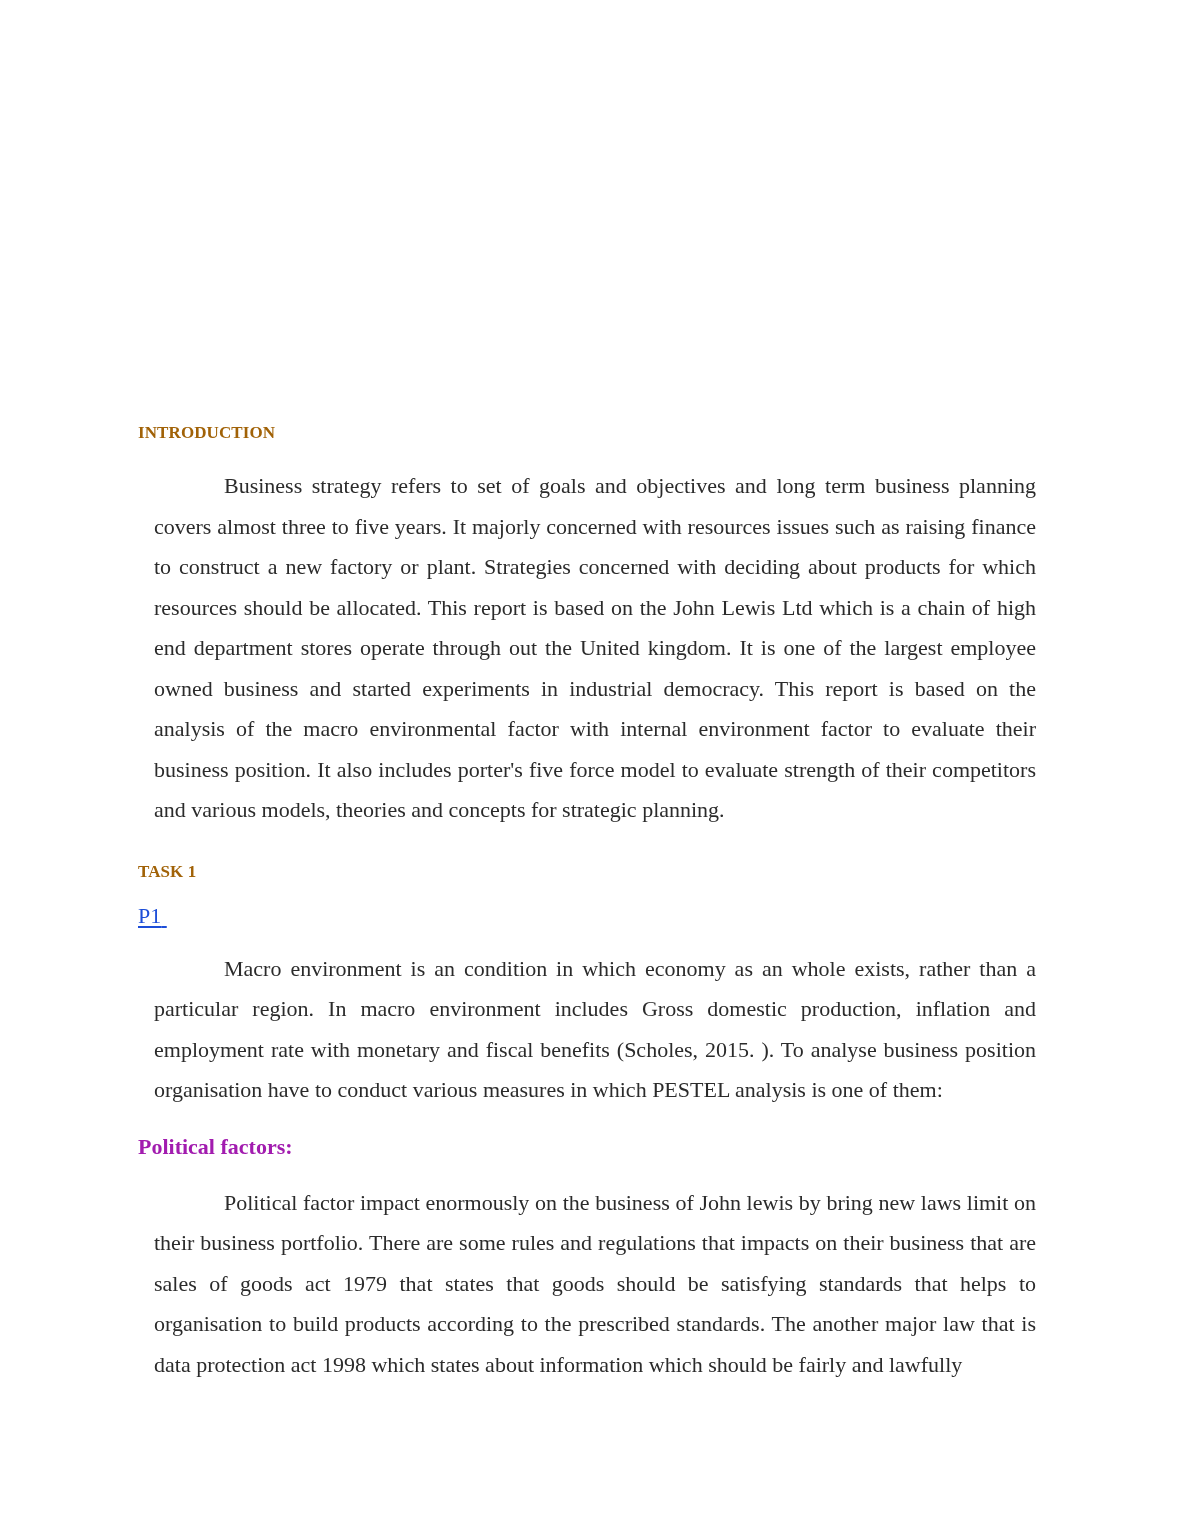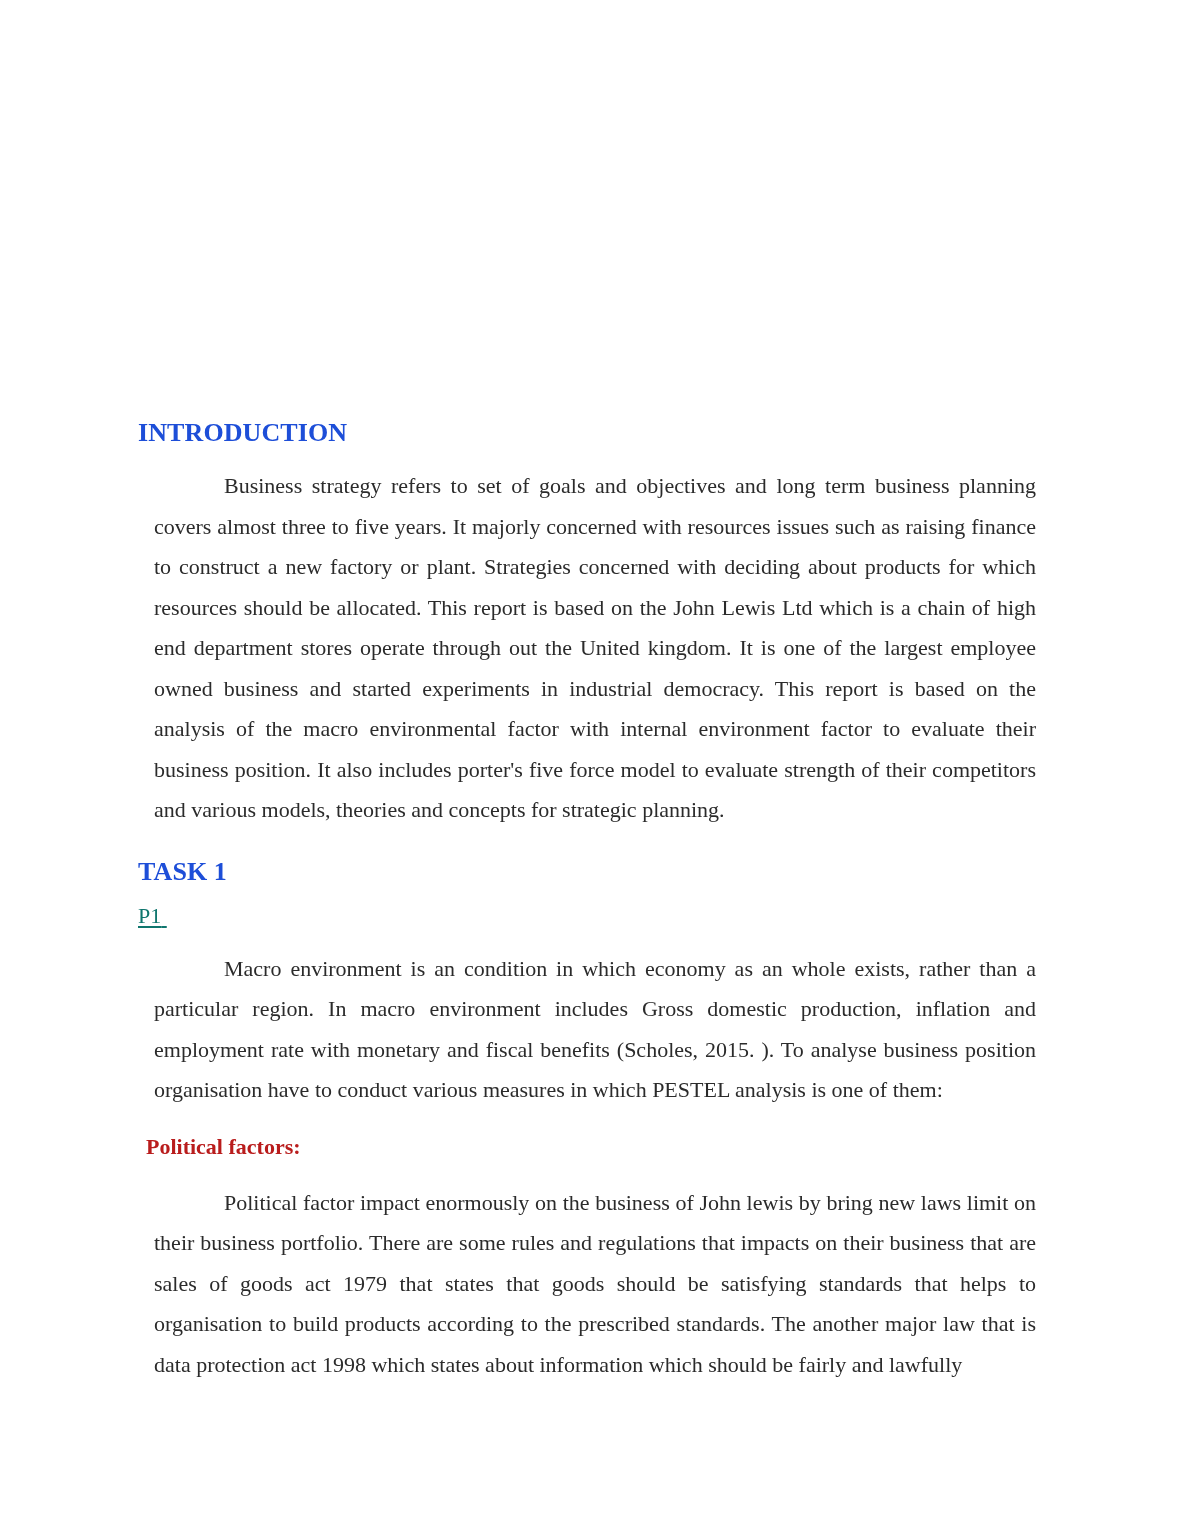--- a/index.html
+++ b/index.html
@@ -22,48 +22,48 @@
     background: #ffffff;
     box-sizing: border-box;
   }
   .content {
     position: absolute;
     left: 138px;
     top: 416px;
     width: 914px;
   }
   .doc-heading {
-    font-size: 26px;
+    font-size: 17px;
     font-weight: bold;
     line-height: 34px;
     margin: 0 0 8px 0;
     letter-spacing: 0.1px;
-    color: #1d4ed8;
+    color: #a16207;
   }
   .doc-heading.second {
     margin-top: 24px;
     margin-bottom: 10px;
   }
   .sub-heading-underlined {
     font-size: 22px;
     font-weight: normal;
     line-height: 34px;
     margin: 0 0 6px 0;
-    color: #0f766e;
+    color: #1d4ed8;
   }
   .sub-heading-underlined span.u {
     text-decoration: underline;
     text-underline-offset: 3px;
   }
   .bold-lead {
     font-size: 22px;
     font-weight: bold;
     line-height: 40px;
-    margin: 8px;
-    color: #b91c1c;
+    margin: 0;
+    color: #a21caf;
   }
   p.body-text {
     font-size: 22px;
     line-height: 40.5px;
     text-align: justify;
     text-justify: inter-word;
     margin: 16px;
     color: #2b2b2b;
   }
   p.body-text.indent::before {

